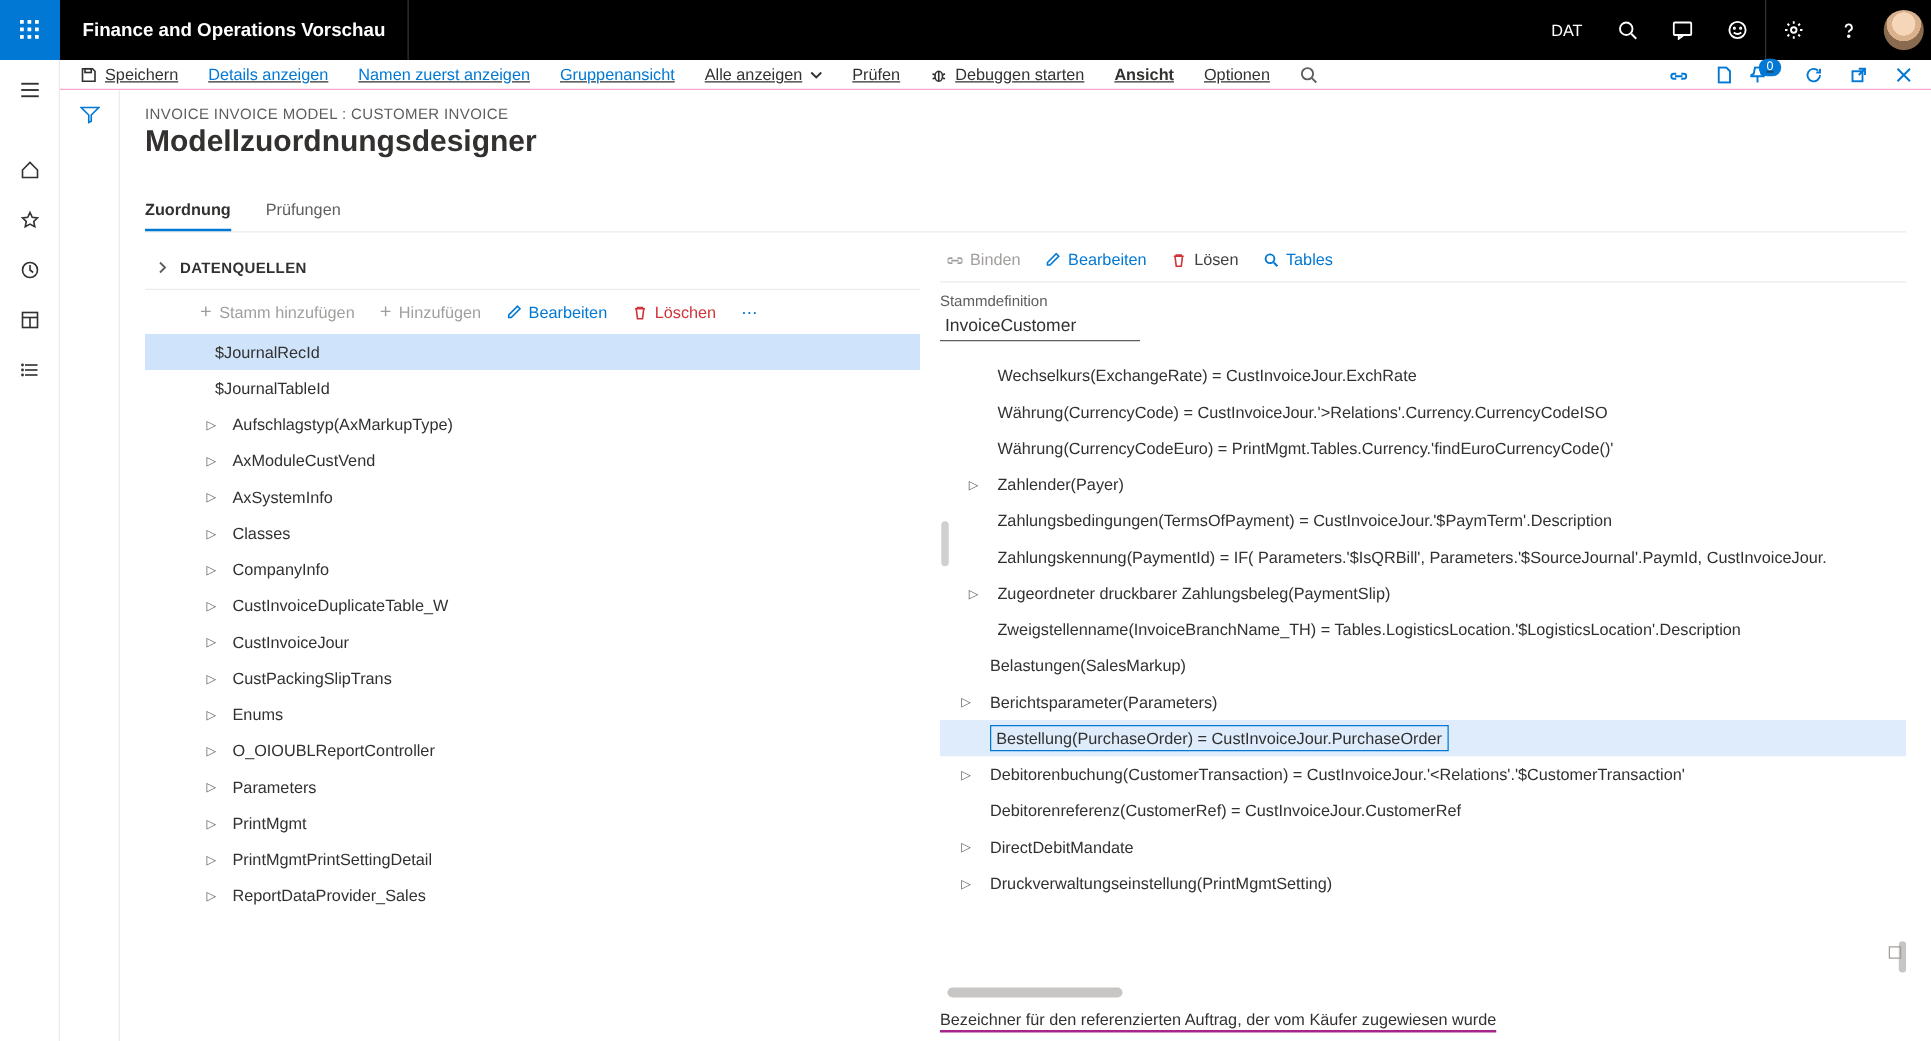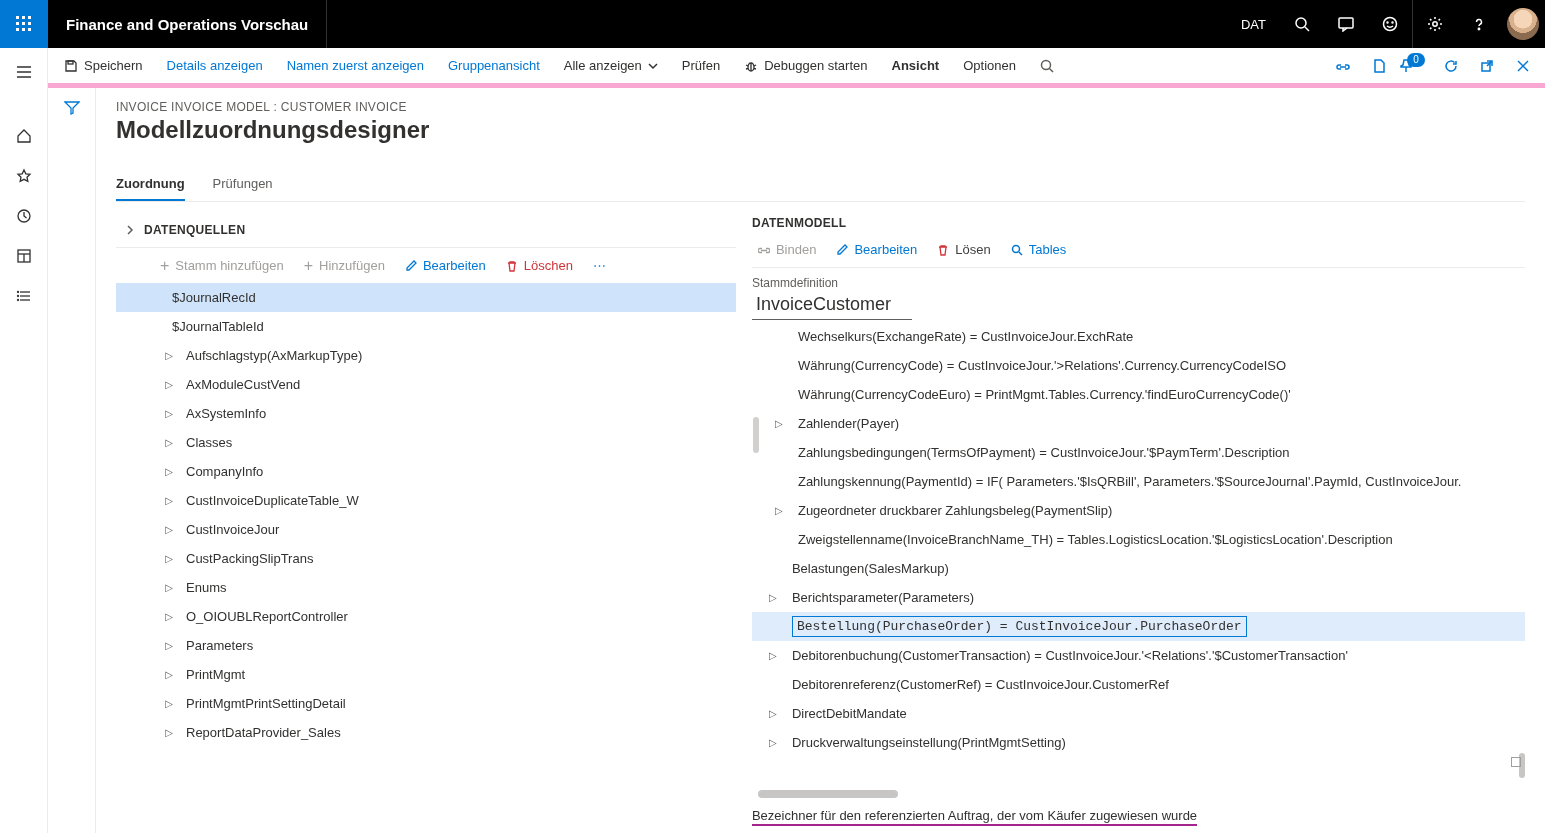--- a/index.html
+++ b/index.html
@@ -11,21 +11,21 @@
   .top-spacer { flex: 1; }
   .top-legal { padding: 0 14px; font-size: 13px; }
   .top-icon { width: 44px; height: 48px; display: flex; align-items: center; justify-content: center; cursor: pointer; }
   .avatar { width: 32px; height: 32px; border-radius: 50%; background: radial-gradient(circle at 50% 35%, #f5d6b8 35%, #d9b18c 36% 52%, #8a6b50 53%); }
   .shell { display: flex; height: calc(100% - 48px); }
   .leftrail { width: 48px; background: #fff; border-right: 1px solid #edebe9; display: flex; flex-direction: column; align-items: center; padding-top: 4px; }
   .rail-btn { width: 48px; height: 40px; display: flex; align-items: center; justify-content: center; cursor: pointer; color: #323130; }
   .rail-sep { height: 24px; }
   .workspace { flex: 1; display: flex; flex-direction: column; min-width: 0; }
 
-  .cmdbar { display: flex; align-items: center; height: 40px; border-bottom: 5px solid #f9a8d4; padding: 0 4px; }
+  .cmdbar { display: flex; align-items: center; height: 24px; border-bottom: 1px solid #f9a8d4; padding: 0 4px; text-decoration: underline; }
   .cmd-btn { display: flex; align-items: center; height: 40px; padding: 0 12px; cursor: pointer; color: #323130; gap: 6px; }
   .cmd-btn.link { color: #0078d4; }
   .cmd-btn svg { flex-shrink: 0; }
   .cmd-spacer { flex: 1; }
   .cmd-badge { width: 18px; height: 14px; border-radius: 8px; background: #0078d4; color: #fff; font-size: 10px; display: flex; align-items: center; justify-content: center; position: relative; top: -6px; left: -6px; }
   .cmd-icon-btn { width: 36px; height: 40px; display: flex; align-items: center; justify-content: center; cursor: pointer; color: #0078d4; }
 
   .body { flex: 1; display: flex; min-height: 0; }
   .filterstrip { width: 48px; border-right: 1px solid #edebe9; display: flex; justify-content: center; padding-top: 12px; }
   .content { flex: 1; padding: 12px 20px 0 20px; display: flex; flex-direction: column; min-width: 0; }
@@ -54,27 +54,27 @@
   .tree-row.with-caret { padding-left: 70px; }
   .tree-scrollbar { position: absolute; right: 0; top: 0; width: 6px; height: 25px; background: #c8c6c4; border-radius: 3px; }
 
   .dm-title { font-size: 12px; font-weight: 600; letter-spacing: .3px; margin-top: 4px; margin-bottom: 8px; }
   .dm-toolbar { display: flex; align-items: center; gap: 8px; border-bottom: 1px solid #edebe9; padding-bottom: 6px; }
   .dm-tbtn { display: flex; align-items: center; gap: 6px; padding: 4px 6px; cursor: pointer; color: #0078d4; }
   .dm-tbtn.disabled { color: #a19f9d; cursor: default; }
   .dm-tbtn.danger { color: #404040; }
   .rootdef { margin-top: 8px; }
   .rootdef-label { font-size: 12px; color: #605e5c; }
-  .rootdef-input { border: none; border-bottom: 1px solid #605e5c; padding: 4px 4px; width: 160px; font-size: 18px; background: transparent; color: #323130; }
-  .dm-tree { flex: 1; overflow: hidden; margin-top: 2px; position: relative; }
+  .rootdef-input { border: none; border-bottom: 1px solid #605e5c; padding: 4px 4px; width: 160px; font-size: 14px; background: transparent; color: #323130; }
+  .dm-tree { flex: 1; overflow: hidden; margin-top: 13px; position: relative; }
   .dm-row { display: flex; align-items: center; height: 29px; padding-left: 46px; cursor: pointer; white-space: nowrap; overflow: hidden; text-overflow: ellipsis; position: relative; }
   .dm-caret { position: absolute; left: 20px; width: 14px; text-align: center; font-size: 10px; color: #605e5c; }
   .dm-row.indent1 { padding-left: 40px; }
   .dm-row.indent1 .dm-caret { left: 14px; }
-  .dm-row.selected { background: #deecfc; font-family: Liberation Mono, monospace; }
+  .dm-row.selected { background: #deecfc; }
   .dm-row.selected .boxed { border: 1px solid #0078d4; padding: 2px 4px; }
   .dm-hscroll { height: 8px; width: 140px; background: #c8c6c4; border-radius: 4px; margin: 4px 0 0 6px; }
   .dm-vsb { position: absolute; right: 0; bottom: 8px; width: 6px; height: 25px; background: #c8c6c4; border-radius: 3px; }
   .hint { margin-top: 10px; padding-bottom: 10px; font-size: 13px; }
   .hint span { border-bottom: 2px solid #a4268c; padding-bottom: 1px; }
   .mini { position: absolute; right: 4px; bottom: 66px; width: 10px; height: 10px; border: 1px solid #a19f9d; }
   .dm-scroll-region { position: absolute; left: 50%; margin-left: -20px; top: 50%; width: 6px; height: 36px; background: #d2d0ce; border-radius: 3px; }
 </style>
 </head>
 <body>
@@ -380,21 +380,20 @@
                   <span>PrintMgmtPrintSettingDetail</span>
                 </div>
                 <div class="tree-row with-caret">
                   <span class="caret">▷</span>
                   <span>ReportDataProvider_Sales</span>
                 </div>
               </div>
           </div>
 
           <div class="pane" style="position:relative">
-            <div class="dm-title">DATENMODELL</div>
             <div class="dm-toolbar">
               <div class="dm-tbtn disabled">
                 <svg width="12" height="12" fill="none" stroke="#a19f9d" stroke-width="1.3">
                     <path d="M4 3H2a2 2 0 0 0 0 4h2M8 3h2a2 2 0 0 1 0 4H8M3 5h6" transform="translate(0 1.5)"></path>
                   </svg>
                 <span>Binden</span>
               </div>
               <div class="dm-tbtn">
                 <svg width="12" height="12" fill="none" stroke="#0078d4" stroke-width="1.3">
                     <path d="M9 1l2 2-7 7H2V8z"></path>

